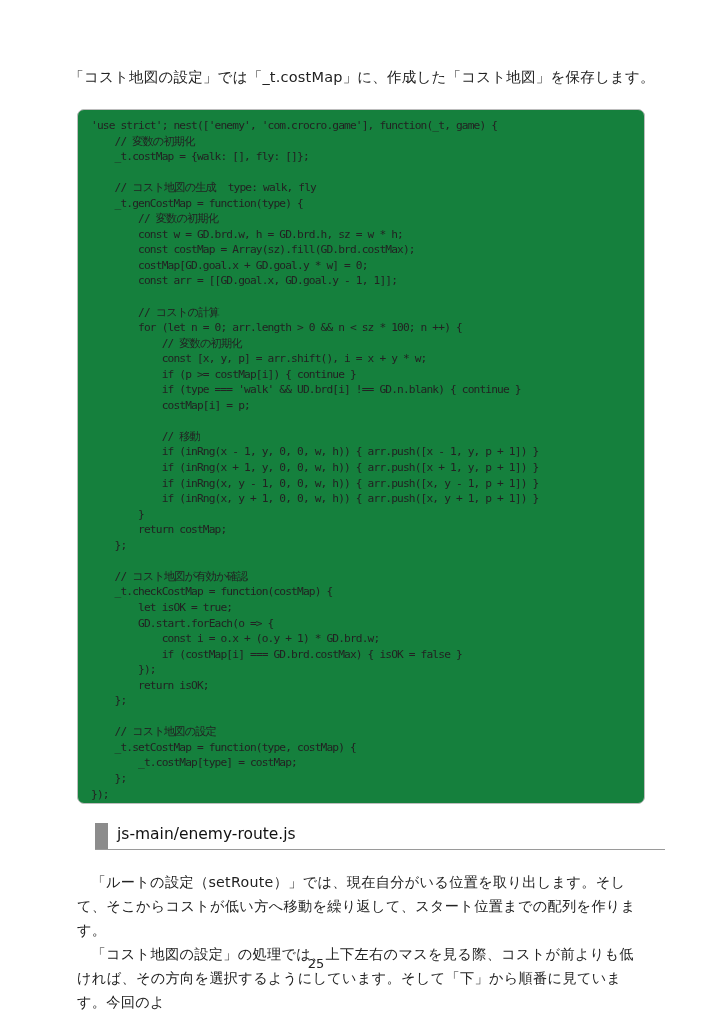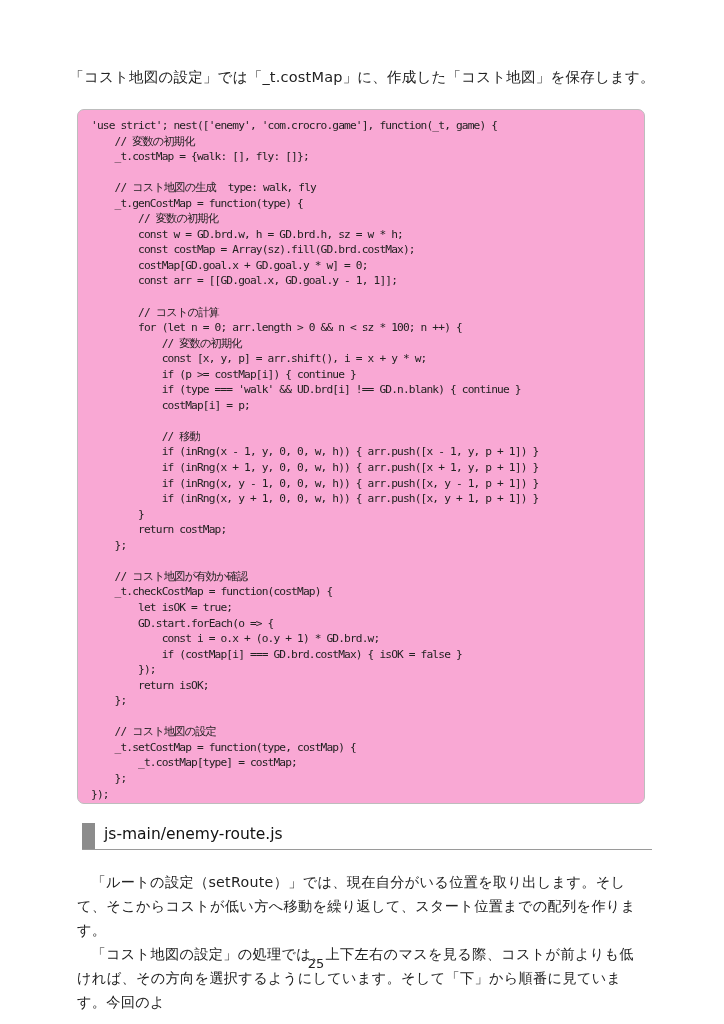--- a/index.html
+++ b/index.html
@@ -7,31 +7,31 @@
     width: 724px; height: 1024px; position: relative; overflow: hidden;
     font-family: "DejaVu Sans", sans-serif; color: #222;
   }
   .intro {
     position: absolute; left: 0; top: 68px; width: 724px;
     text-align: center; font-size: 14.5px; letter-spacing: 0.2px;
   }
   .code-box {
     position: absolute; left: 77px; top: 109px; width: 568px; height: 695px;
     border: 1.5px solid #bdbdbd; border-radius: 7px; box-sizing: border-box;
-    background: #f9a8d4;
+    background: #15803d;
   }
   .code {
     position: absolute; left: 13px; top: 8px; margin: 0;
     font-family: "DejaVu Sans Mono", monospace; font-size: 11.2px;
     line-height: 15.55px; color: #222; white-space: pre;
     letter-spacing: -0.85px;
   }
   .code .ln { display: block; height: 15.55px; }
   .section-heading {
-    position: absolute; left: 82px; top: 823px; width: 570px; height: 27px;
+    position: absolute; left: 95px; top: 823px; width: 570px; height: 27px;
     border-bottom: 1.5px solid #9a9a9a; box-sizing: border-box;
   }
   .section-heading .bar {
     position: absolute; left: 0; top: 0; width: 13px; height: 26px; background: #8c8c8c;
   }
   .section-heading .title {
     position: absolute; left: 22px; top: 2px; font-size: 15.5px; color: #111;
     font-family: "DejaVu Sans", sans-serif;
   }
   .body-text {

